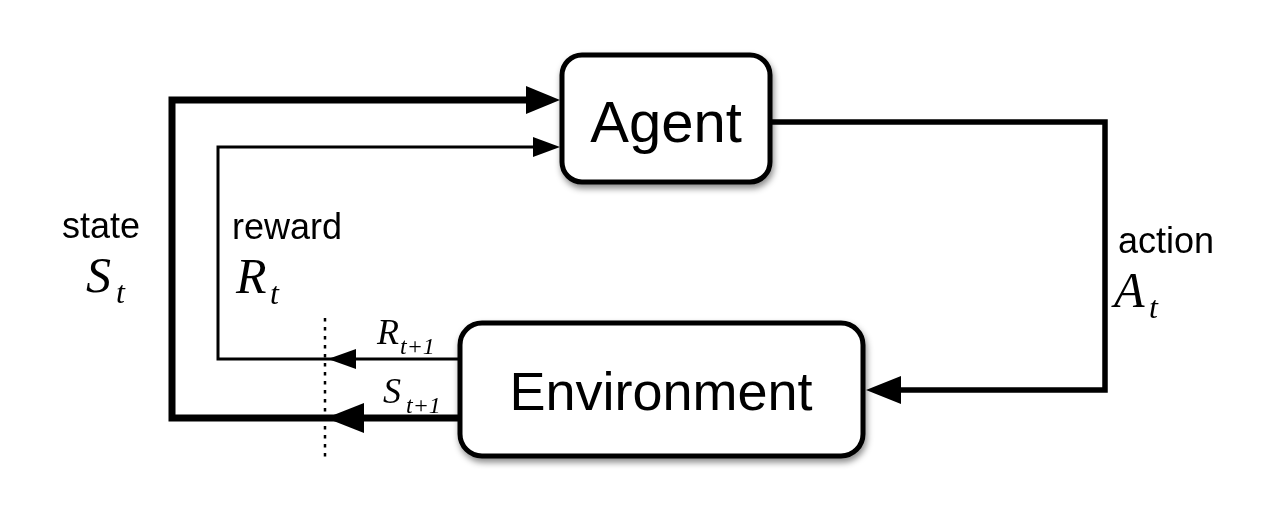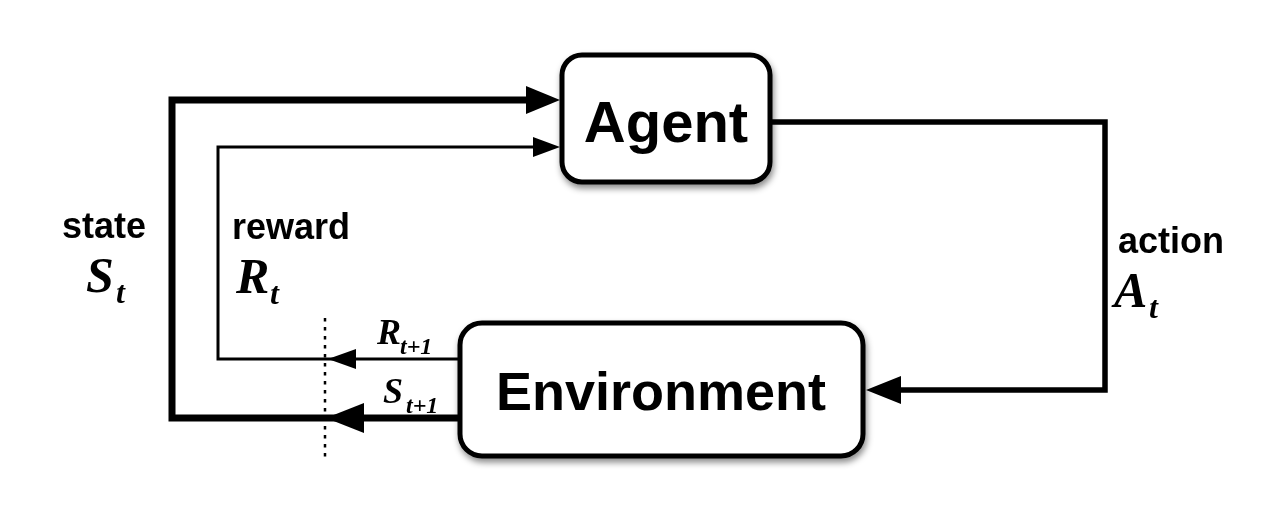--- a/index.html
+++ b/index.html
@@ -6,21 +6,20 @@
     margin: 0;
     padding: 0;
     background: #ffffff;
   }
   .stage {
     position: relative;
     width: 1282px;
     height: 526px;
     background: #ffffff;
     overflow: hidden;
-    font-weight: bold;
   }
   svg { display: block; }
   .node-box {
     fill: #ffffff;
     stroke: #000000;
     stroke-width: 5;
     filter: url(#boxShadow);
   }
   .edge {
     fill: none;

